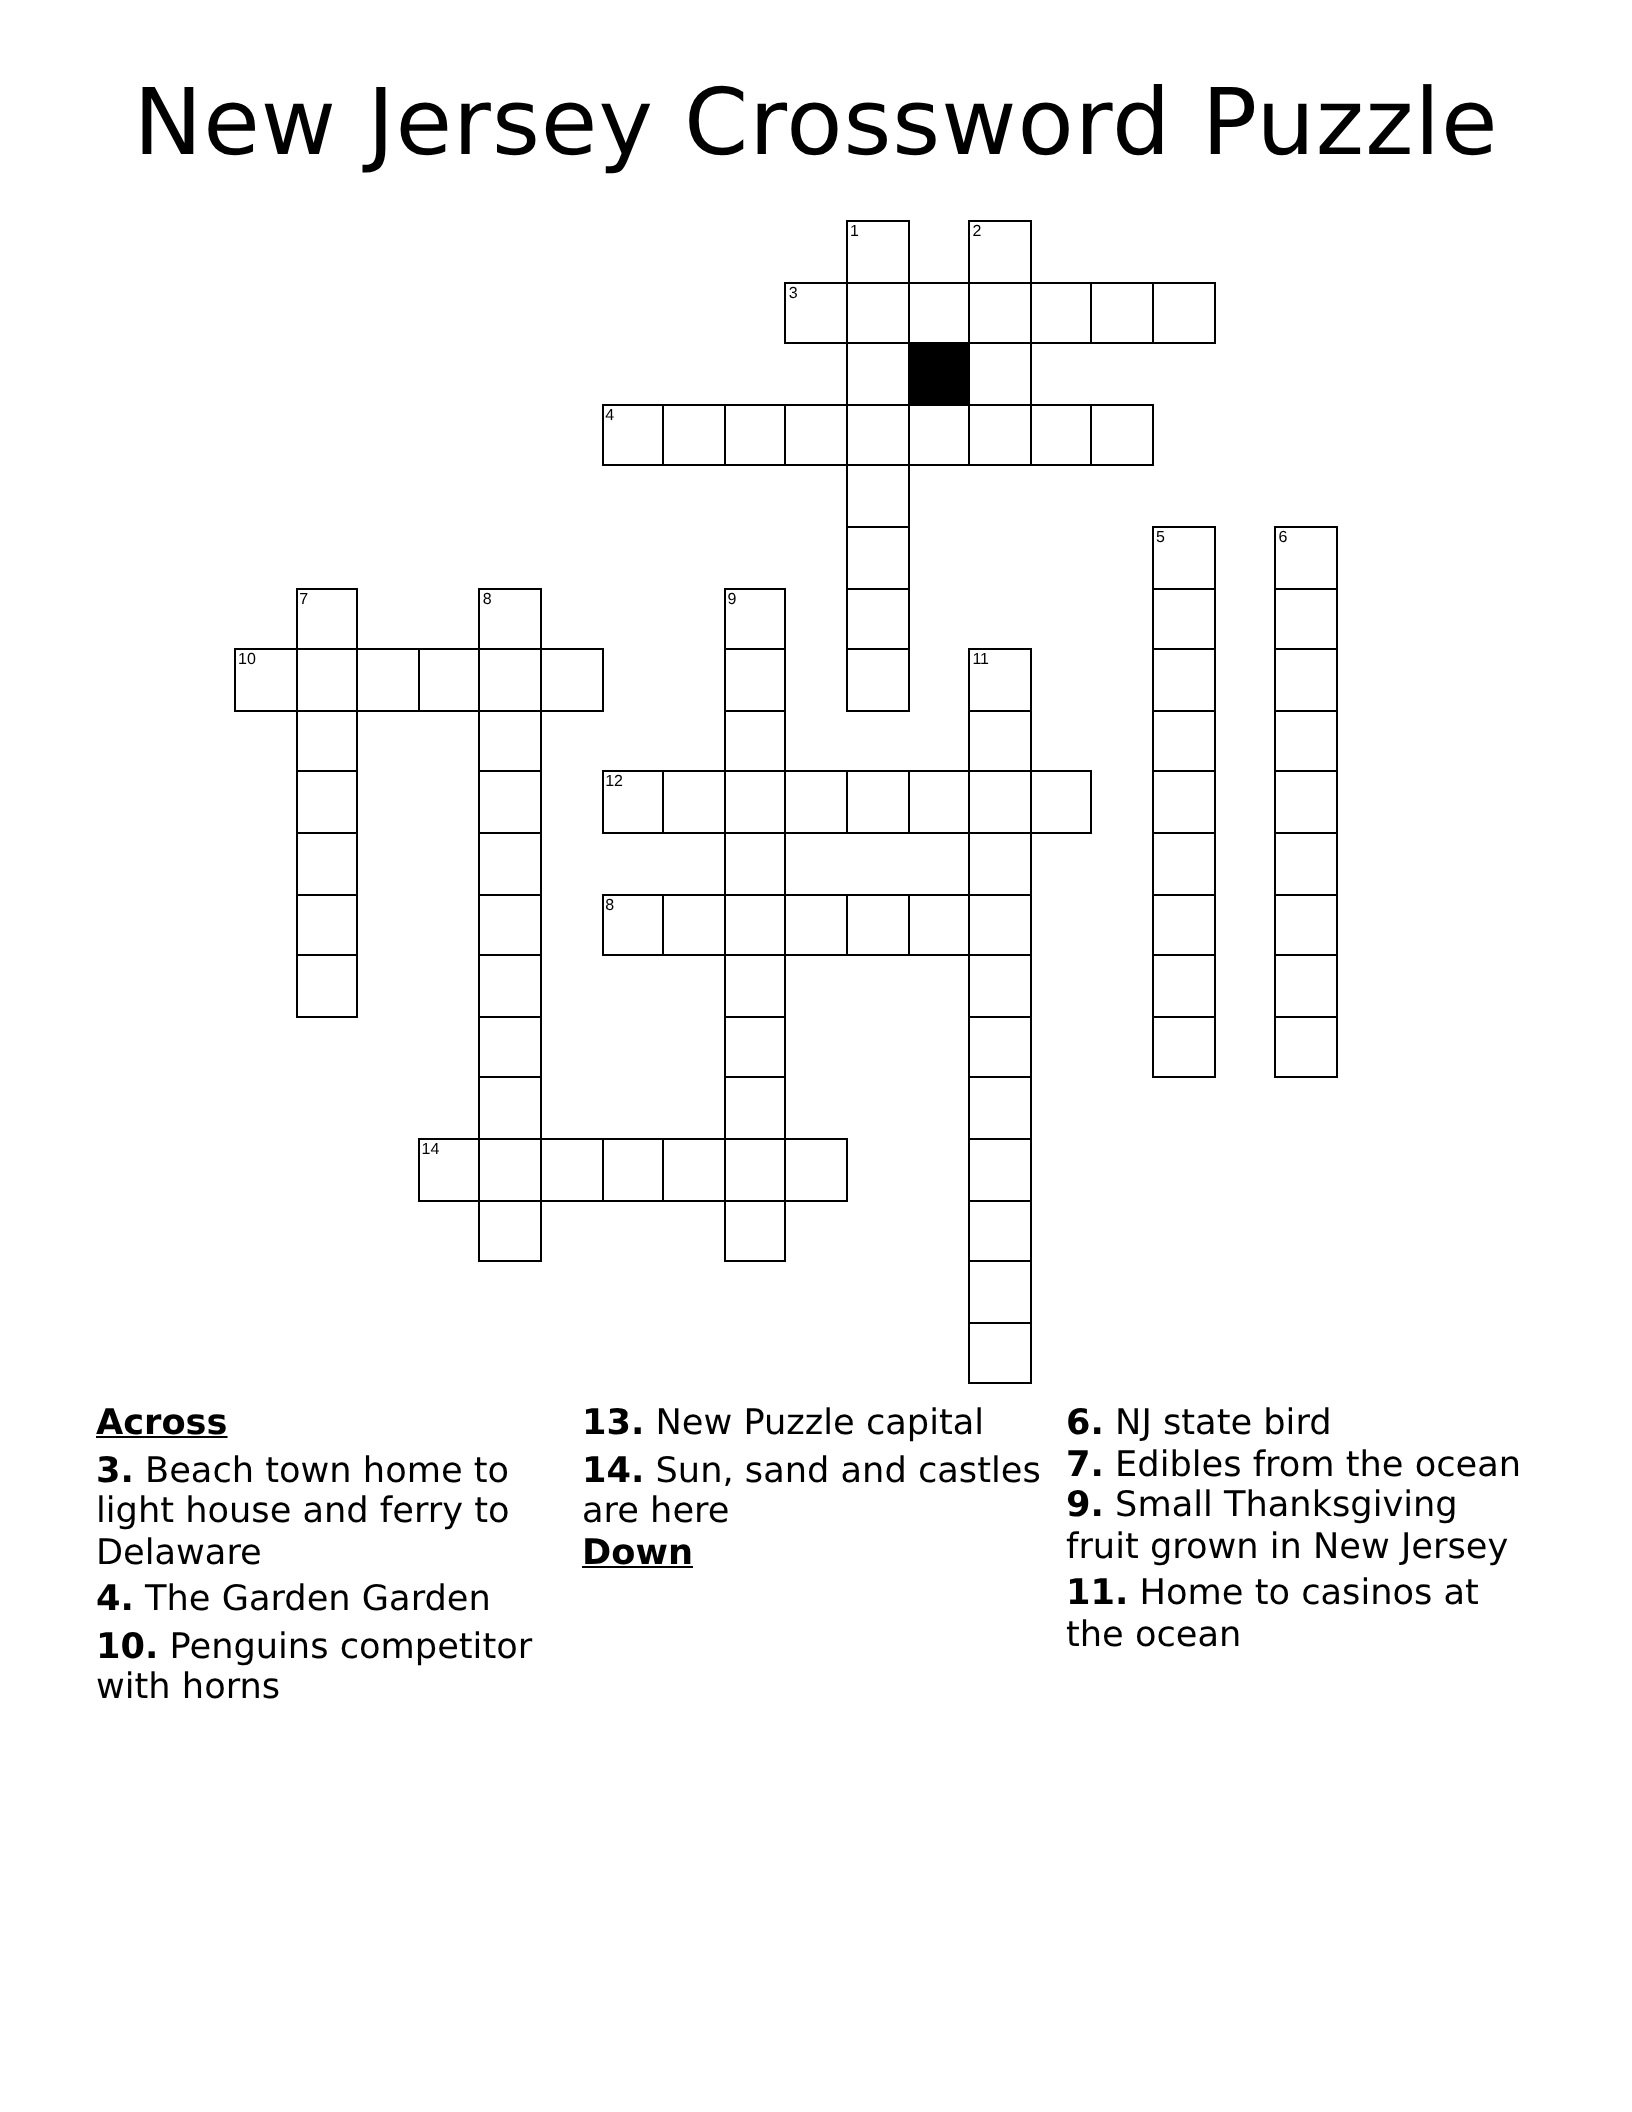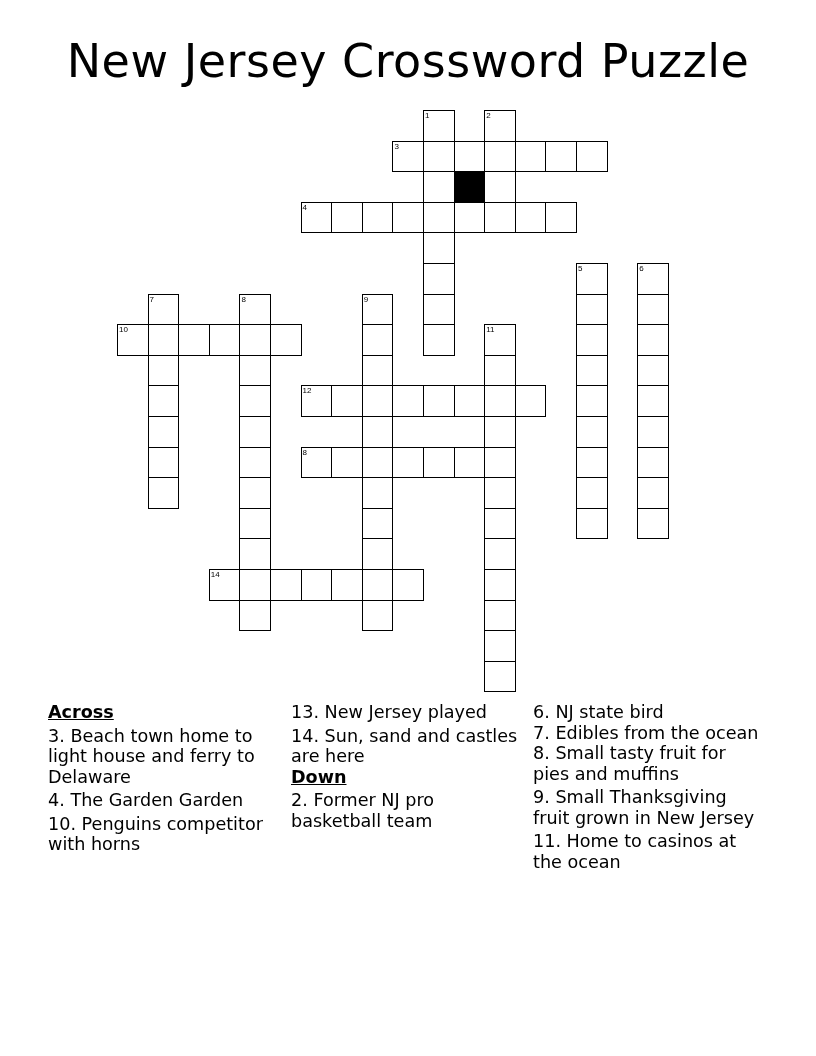--- a/index.html
+++ b/index.html
@@ -11,21 +11,21 @@
     .cell { position: absolute; box-sizing: border-box; width: 31.6px; height: 31.6px;
             border: 1.4px solid #000; background: #fff; }
     .cell.black { background: #000; }
     .cell .num { position: absolute; left: 1px; top: 0px; font-size: 8px;
                  font-family: "Liberation Sans", sans-serif; line-height: 9px; }
     .clues { position: absolute; top: 702px; font-size: 17.6px; line-height: 20.5px;
              font-family: "DejaVu Sans", sans-serif; }
     .clues .col { position: absolute; top: 0; }
     .heading { text-decoration: underline; font-weight: bold; display: block; margin-bottom: 3px; }
     .clue { display: block; margin-bottom: 3px; }
-    .clue b { font-weight: normal; }
+    .clue b { font-weight: bold; }
   </style>
 </head>
 <body>
 
 <div class="title">New Jersey Crossword Puzzle</div>
 
 <div id="grid">
     <div class="cell" style="left: 423px; top: 110px;">
       <span class="num">1</span>
     </div>
@@ -161,25 +161,23 @@
   </div>
 
 <div class="clues">
   <div class="col" style="left:48px; width:230px;">
     <span class="heading">Across</span>
     <span class="clue"><b>3.</b> <span>Beach town home to light house and ferry to Delaware</span></span>
     <span class="clue"><b>4.</b> <span>The Garden Garden</span></span>
     <span class="clue"><b>10.</b> <span>Penguins competitor with horns</span></span>
   </div>
   <div class="col" style="left:291px; width:235px;">
-    <span class="clue"><b>13.</b> <span>New Jersey played</span></span>
+    <span class="clue"><b>13.</b> <span>New Puzzle capital</span></span>
     <span class="clue" style="margin-bottom:0"><b>14.</b> <span>Sun, sand and castles are here</span></span>
     <span class="heading">Down</span>
-    <span class="clue"><b>2.</b> <span>Former NJ pro basketball team</span></span>
   </div>
   <div class="col" style="left:533px; width:230px;">
     <span class="clue" style="margin-bottom:0"><b>6.</b> <span>NJ state bird</span></span>
     <span class="clue" style="margin-bottom:0"><b>7.</b> <span>Edibles from the ocean</span></span>
-    <span class="clue"><b>8.</b> <span>Small tasty fruit for pies and muffins</span></span>
     <span class="clue"><b>9.</b> <span>Small Thanksgiving fruit grown in New Jersey</span></span>
     <span class="clue"><b>11.</b> <span>Home to casinos at the ocean</span></span>
   </div>
 </div>
 
 </body></html>

